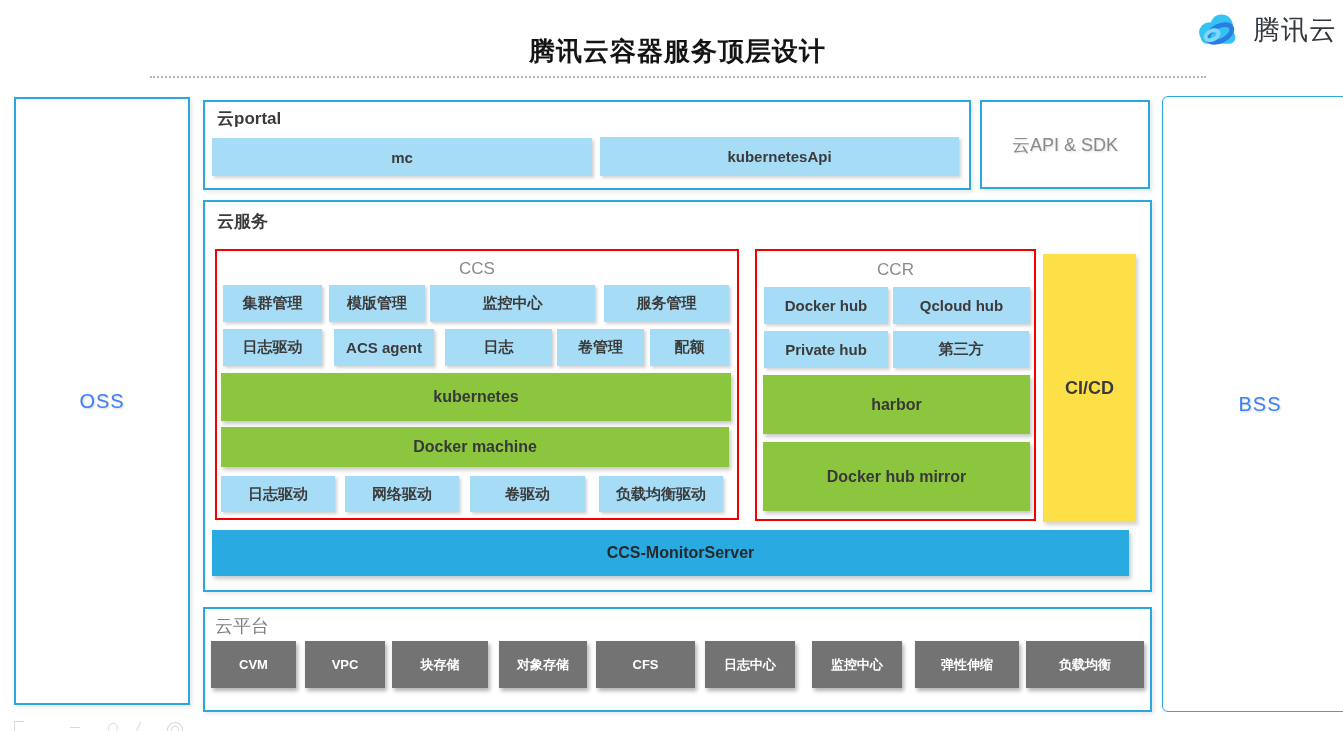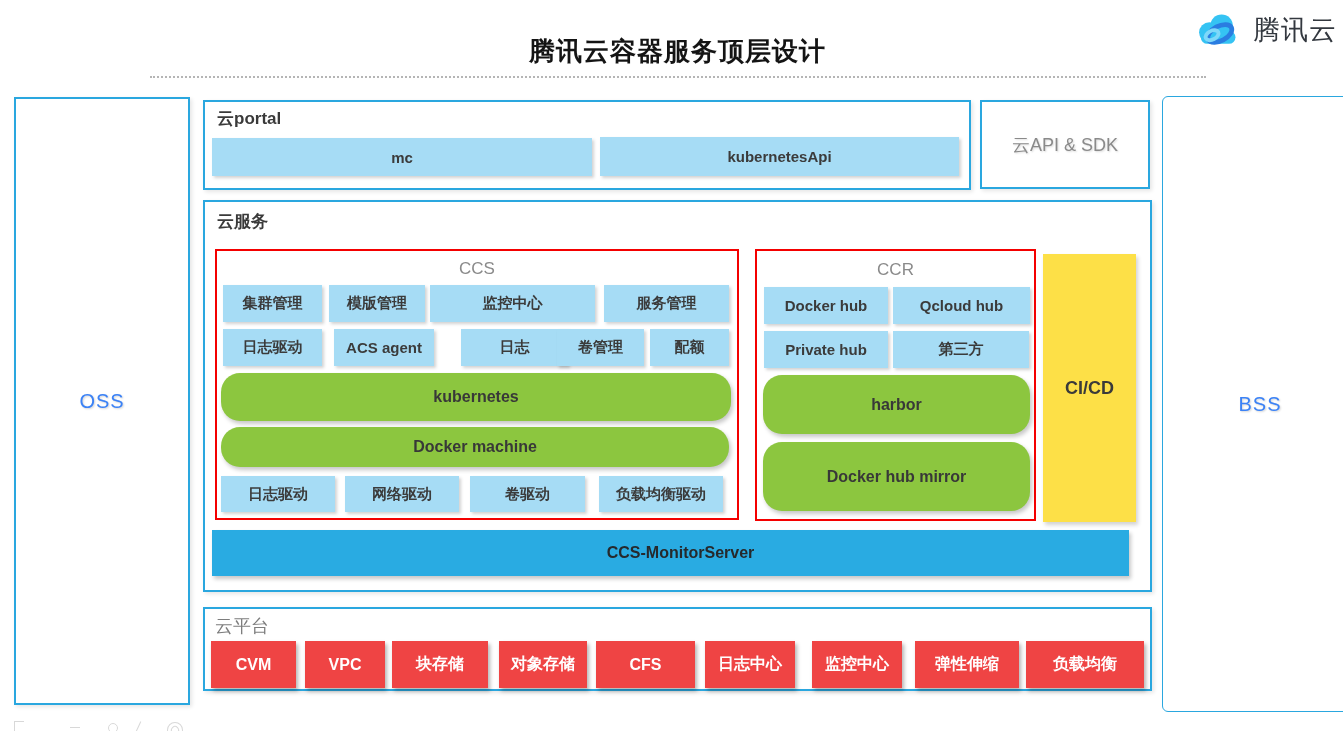--- a/index.html
+++ b/index.html
@@ -25,31 +25,31 @@
   .side-label { display:flex; align-items:center; justify-content:center;
     height:100%; font-size:20px; color:#3b82f6; letter-spacing:1px;
     text-shadow:1px 1px 2px rgba(0,0,0,0.18); }
 
   
   .bluebox { background:#a6dcf5; display:flex; align-items:center; justify-content:center;
     font-size:15px; font-weight:bold; color:#3b3b3b;
     box-shadow:2px 2px 3px rgba(0,0,0,0.18); }
   .greenbar { background:#8cc63f; display:flex; align-items:center; justify-content:center;
     font-size:16px; font-weight:bold; color:#383838;
-    box-shadow:2px 3px 4px rgba(0,0,0,0.22);border-radius:19px; }
+    box-shadow:2px 3px 4px rgba(0,0,0,0.22); }
   .redframe { border:2px solid #f40000; background:#fff; }
   .group-title { text-align:center; font-size:17px; color:#8a8a8a; }
   .monitorbar { background:#29abe2; display:flex; align-items:center; justify-content:center;
     font-size:16px; font-weight:bold; color:#26292c;
     box-shadow:2px 3px 4px rgba(0,0,0,0.22); }
   .cicd { background:#fde047; display:flex; align-items:center; justify-content:center;
     font-size:18px; font-weight:bold; color:#3a3a3a;
     box-shadow:2px 3px 4px rgba(0,0,0,0.18); }
-  .tealbox { background:#ef4444; display:flex; align-items:center; justify-content:center;
-    font-size:16px; font-weight:bold; color:#ffffff;
+  .tealbox { background:#737373; display:flex; align-items:center; justify-content:center;
+    font-size:13px; font-weight:bold; color:#ffffff;
     box-shadow:2px 3px 4px rgba(0,0,0,0.30); }
   .apisdk { display:flex; align-items:center; justify-content:center;
     font-size:18px; color:#8a8a8a; text-shadow:1px 1px 2px rgba(0,0,0,0.15); }
 
   
   .artifacts { left:12px; top:719px; width:220px; height:12px; opacity:.55; }
   .artifacts span { position:absolute; border-color:#b9b9b9; }
   .a1 { left:2px; top:2px; width:10px; height:12px; border-top:1px solid; border-left:1px solid; }
   .a2 { left:58px; top:8px; width:10px; height:0; border-top:1px solid; }
   .a3 { left:96px; top:4px; width:10px; height:10px; border:1px solid; border-radius:50%; border-bottom-color:transparent; }
@@ -104,21 +104,21 @@
     <div class="abs redframe" style="left:10px;top:47px;width:524px;height:271px;">
       <div class="abs group-title" style="left:0;top:8px;width:100%;">CCS</div>
 
       <div class="abs bluebox" style="left:6px;top:34px;width:99px;height:37px;">集群管理</div>
       <div class="abs bluebox" style="left:112px;top:34px;width:96px;height:37px;">模版管理</div>
       <div class="abs bluebox" style="left:213px;top:34px;width:165px;height:37px;">监控中心</div>
       <div class="abs bluebox" style="left:387px;top:34px;width:125px;height:37px;">服务管理</div>
 
       <div class="abs bluebox" style="left:6px;top:78px;width:99px;height:37px;">日志驱动</div>
       <div class="abs bluebox" style="left:117px;top:78px;width:100px;height:37px;">ACS agent</div>
-      <div class="abs bluebox" style="left:244px;top:78px;width:107px;height:37px;">日志</div>
+      <div class="abs bluebox" style="left:228px;top:78px;width:107px;height:37px;">日志</div>
       <div class="abs bluebox" style="left:340px;top:78px;width:87px;height:37px;">卷管理</div>
       <div class="abs bluebox" style="left:433px;top:78px;width:79px;height:37px;">配额</div>
 
       <div class="abs greenbar" style="left:4px;top:122px;width:510px;height:48px;">kubernetes</div>
       <div class="abs greenbar" style="left:4px;top:176px;width:508px;height:40px;">Docker machine</div>
 
       <div class="abs bluebox" style="left:4px;top:225px;width:114px;height:36px;">日志驱动</div>
       <div class="abs bluebox" style="left:128px;top:225px;width:114px;height:36px;">网络驱动</div>
       <div class="abs bluebox" style="left:253px;top:225px;width:115px;height:36px;">卷驱动</div>
       <div class="abs bluebox" style="left:382px;top:225px;width:124px;height:36px;">负载均衡驱动</div>
@@ -132,21 +132,21 @@
       <div class="abs bluebox" style="left:136px;top:80px;width:136px;height:37px;">第三方</div>
       <div class="abs greenbar" style="left:6px;top:124px;width:267px;height:59px;">harbor</div>
       <div class="abs greenbar" style="left:6px;top:191px;width:267px;height:69px;">Docker hub mirror</div>
     </div>
 
     <div class="abs cicd" style="left:838px;top:52px;width:93px;height:268px;">CI/CD</div>
 
     <div class="abs monitorbar" style="left:7px;top:328px;width:917px;height:46px;padding-left:20px;">CCS-MonitorServer</div>
   </div>
 
-  <div class="abs frame" style="left:203px;top:607px;width:949px;height:84px;">
+  <div class="abs frame" style="left:203px;top:607px;width:949px;height:105px;">
     <div class="abs frame-label-gray" style="left:10px;top:5px;">云平台</div>
     <div class="abs tealbox" style="left:6px;top:32px;width:85px;height:47px;">CVM</div>
     <div class="abs tealbox" style="left:100px;top:32px;width:80px;height:47px;">VPC</div>
     <div class="abs tealbox" style="left:187px;top:32px;width:96px;height:47px;">块存储</div>
     <div class="abs tealbox" style="left:294px;top:32px;width:88px;height:47px;">对象存储</div>
     <div class="abs tealbox" style="left:391px;top:32px;width:99px;height:47px;">CFS</div>
     <div class="abs tealbox" style="left:500px;top:32px;width:90px;height:47px;">日志中心</div>
     <div class="abs tealbox" style="left:607px;top:32px;width:90px;height:47px;">监控中心</div>
     <div class="abs tealbox" style="left:710px;top:32px;width:104px;height:47px;">弹性伸缩</div>
     <div class="abs tealbox" style="left:821px;top:32px;width:118px;height:47px;">负载均衡</div>

